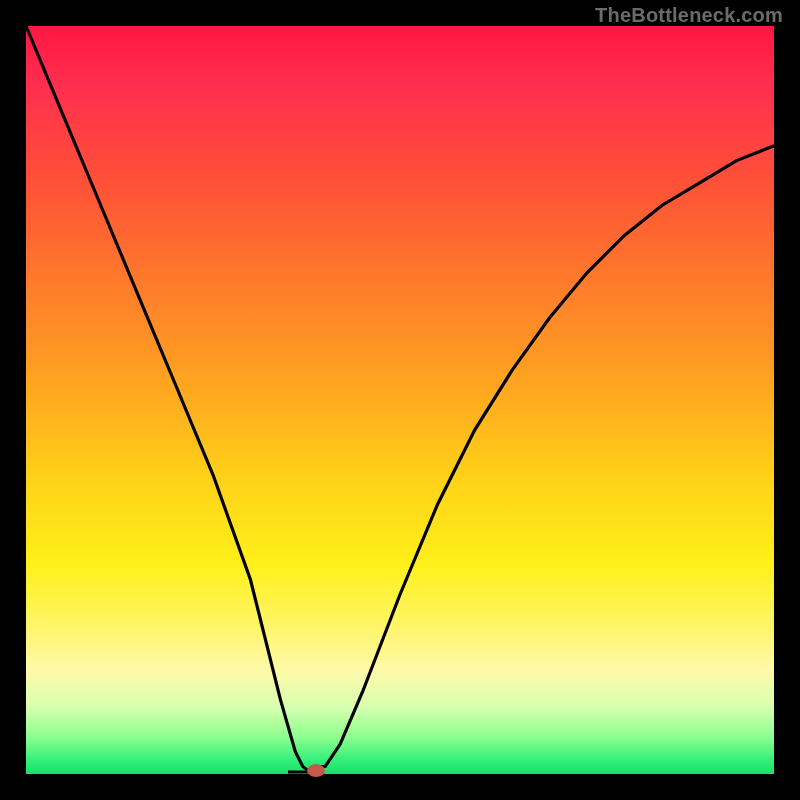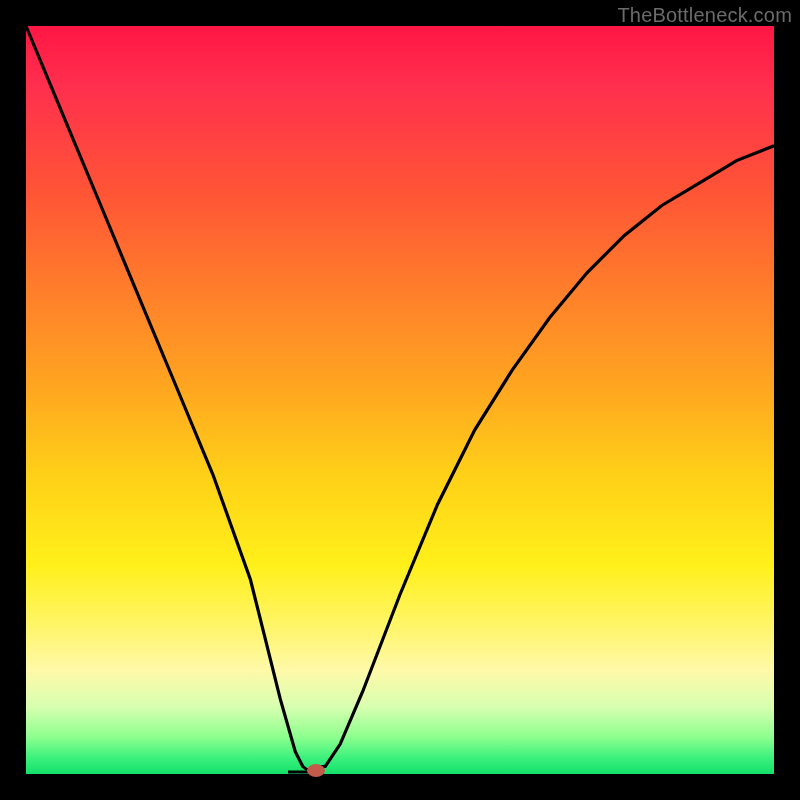--- a/index.html
+++ b/index.html
@@ -35,24 +35,24 @@
       #fff566 80%,
       #fff9a8 86%,
       #d8ffb0 91%,
       #8eff8e 95%,
       #38f07c 98%,
       #14e06a 100%);
   }
   .watermark {
     position: absolute;
     top: 4px;
-    right: 8px;
+    right: 17px;
     color: #6b6b6b;
     font-size: 20px;
-    font-weight: 400;
+    font-weight: 700;
     letter-spacing: 0.2px;
     user-select: none;
   }
   svg.curve {
     position: absolute;
     left: 0;
     top: 0;
     width: 748px;
     height: 748px;
     overflow: visible;

